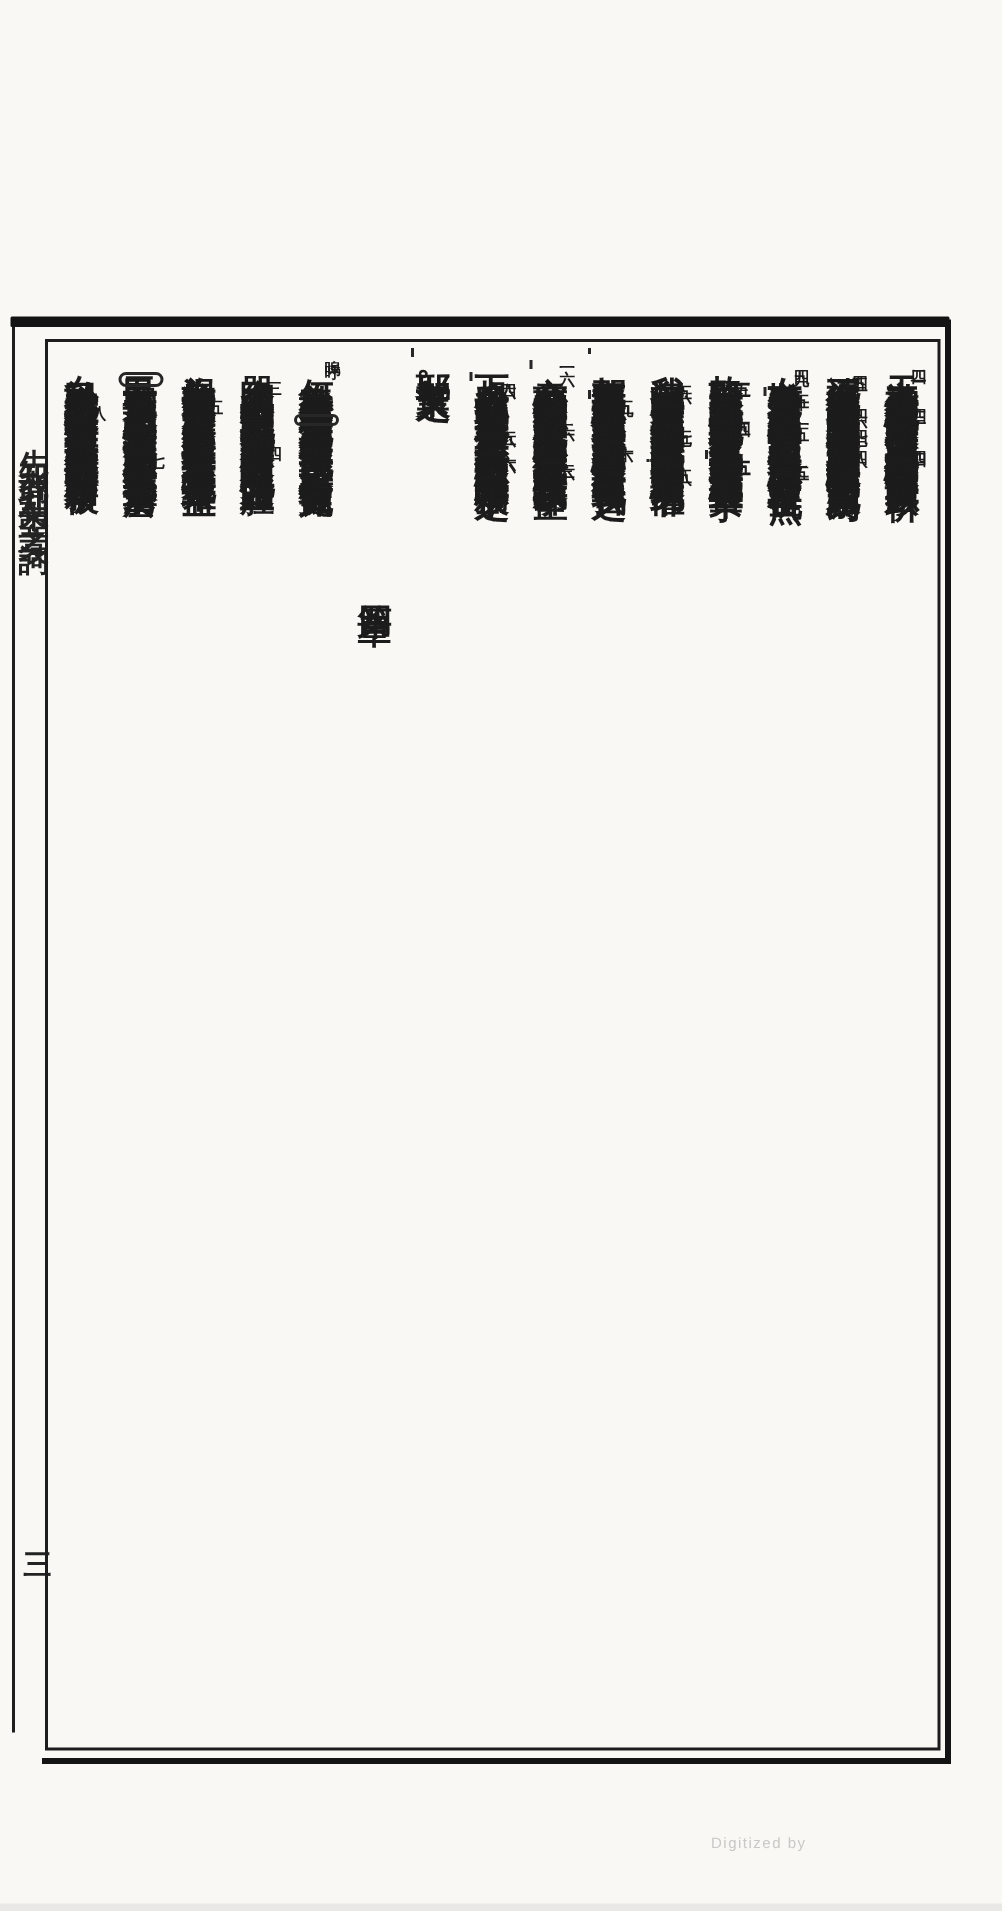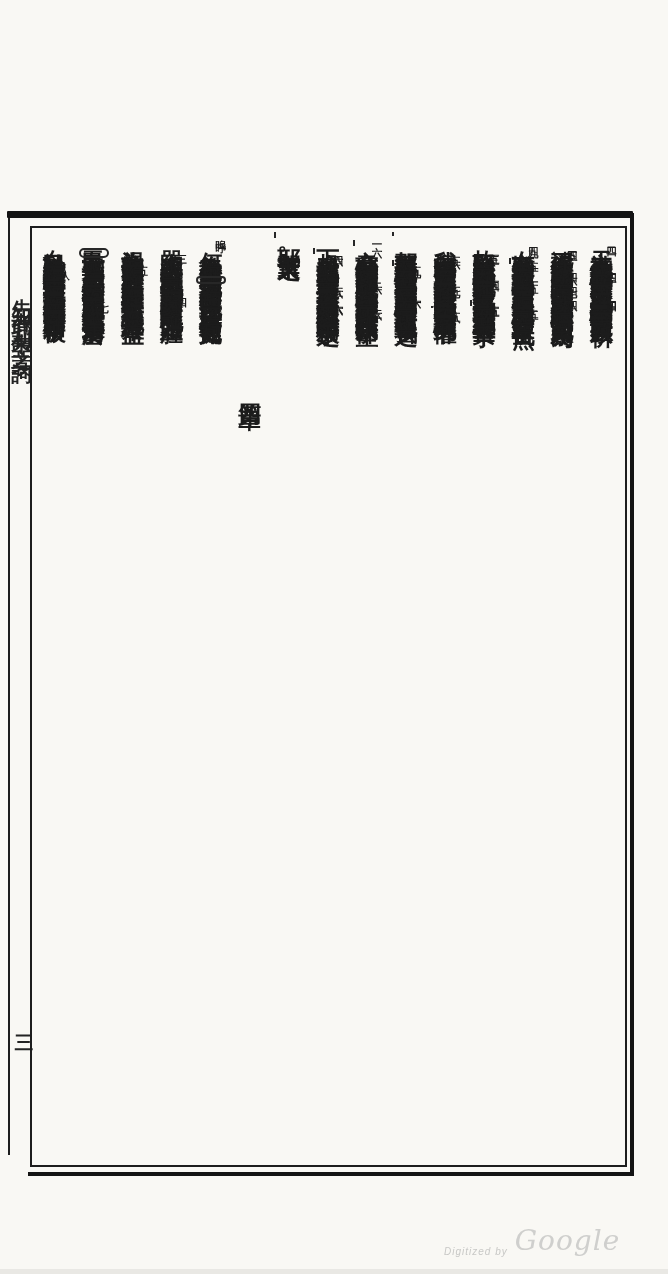--- a/index.html
+++ b/index.html
@@ -40,21 +40,21 @@
     position:absolute;left:9px;top:283px;height:300px;
     writing-mode:vertical-rl;text-orientation:upright;
     font-size:20px;letter-spacing:7px;font-weight:600;color:#232323;
   }
   .page-number{
     position:absolute;left:11px;top:1020px;
     writing-mode:vertical-rl;text-orientation:upright;
     font-size:19px;font-weight:700;color:#232323;
   }
   
-  .watermark{position:absolute;left:444px;top:1224px;display:flex;align-items:flex-end;font-style:italic;}
+  .watermark{position:absolute;left:474px;top:1224px;display:flex;align-items:flex-start;}
   .wm-prefix{font-size:10px;color:#c8c8c6;letter-spacing:1px;margin-right:7px;}
   .wm-brand{font-family:"DejaVu Serif","Liberation Serif",serif;font-size:28px;color:#cfcfcd;letter-spacing:1px;}
   .bottom-edge{position:absolute;left:0;bottom:0;width:668px;height:5px;background:#e9e8e4;}
 </style>
 </head>
 <body>
 
 <div class="top-rule"></div>
 <div class="left-outer-rule"></div>
 <div class="right-outer-rule"></div>
@@ -78,15 +78,14 @@
       <div class="col"><span class="ann">嗚呼</span><span class="t">何為黃金變黑何為精金失色聖所之石倒在各街頭</span><span class="place">洗因</span><span class="t">之貴子可比精金何伊擬如瓦</span></div>
       <div class="col"><span class="t">器陶人手之工哉</span><span class="ann">三</span><span class="t">大蛇出乳以乳子吾民之女變狠惡如野之喀啢噠鳥</span><span class="ann">四</span><span class="t">乳兒之舌貼上膛</span></div>
       <div class="col"><span class="t">為渴孩童問取餅而無人擘與之</span><span class="ann">五</span><span class="t">彼向嬌養者在街上受孤苦育在紅布上者乃抱糞堆盖</span></div>
       <div class="col"><span class="t">吾民女之罪刑大於</span><span class="place">所多馬</span><span class="t">之罪刑所被覆沒於一息間而無手在彼者為</span><span class="ann">七</span><span class="t">其貴輩清於雪</span></div>
       <div class="col"><span class="t">白於乳身比紅寶石更紅打磨如青玉</span><span class="ann">八</span><span class="t">厥容黑過炭而不知在街中厥皮貼骨而枯如薪被</span></div>
     </div>
 </div>
 
 <div class="watermark">
   <span class="wm-prefix">Digitized by</span>
-  <span class="wm-brand">Google</span>
 </div>
 <div class="bottom-edge"></div>
 
 </body></html>

